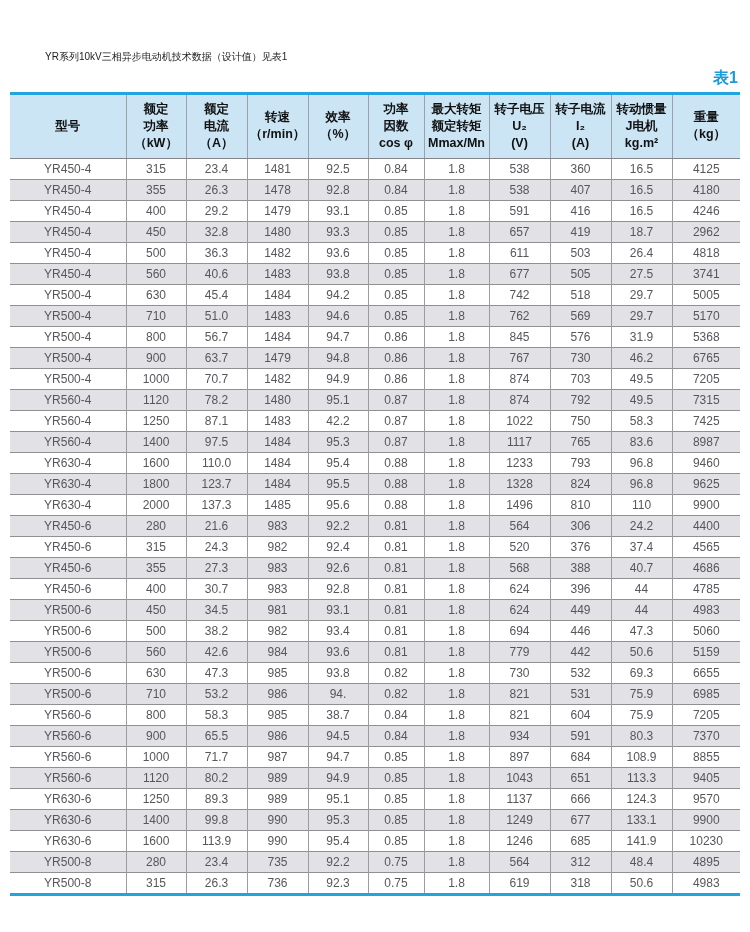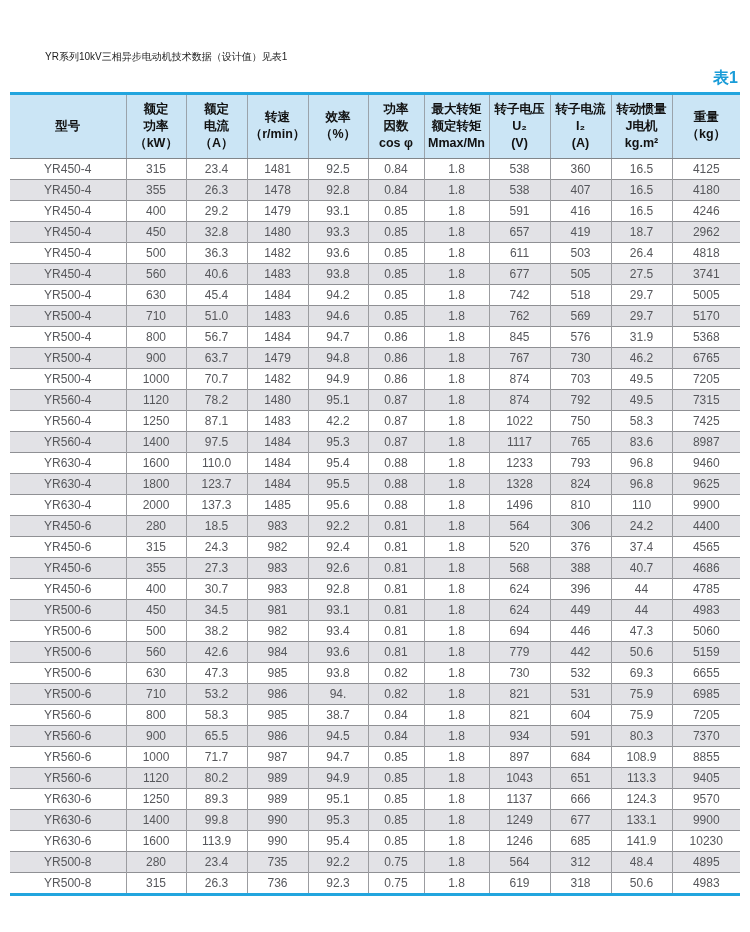--- a/index.html
+++ b/index.html
@@ -386,21 +386,21 @@
           <td>0.88</td>
           <td>1.8</td>
           <td>1496</td>
           <td>810</td>
           <td>110</td>
           <td>9900</td>
         </tr>
         <tr>
           <td>YR450-6</td>
           <td>280</td>
-          <td>18.5</td>
+          <td>21.6</td>
           <td>983</td>
           <td>92.2</td>
           <td>0.81</td>
           <td>1.8</td>
           <td>564</td>
           <td>306</td>
           <td>24.2</td>
           <td>4400</td>
         </tr>
         <tr>

